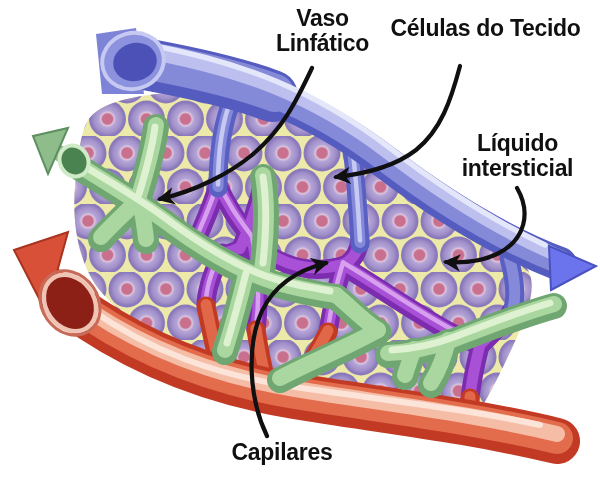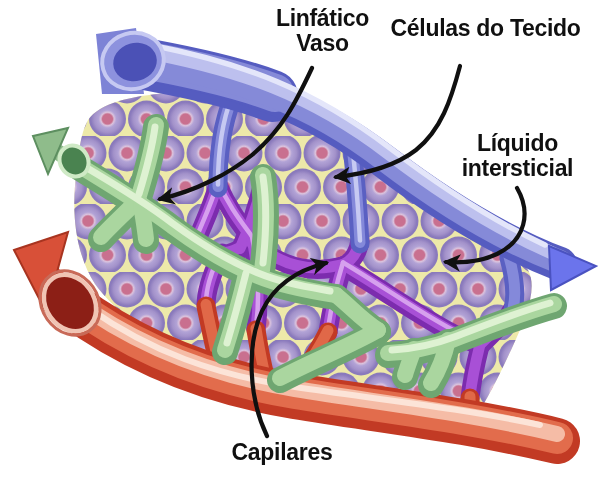--- a/index.html
+++ b/index.html
@@ -207,22 +207,22 @@
 
   <g fill="none" stroke="#101010" stroke-width="4.2" stroke-linecap="round">
     <path d="M312 68 C296 102 282 130 252 155 C230 173 196 191 160 199" marker-end="url(#arrowHead)"></path>
     <path d="M460 66 C451 100 441 130 416 150 C394 167 364 174 336 177" marker-end="url(#arrowHead)"></path>
     <path d="M517 188 C531 212 526 240 497 254 C480 262 461 263 446 262" marker-end="url(#arrowHead)"></path>
     <path d="M267 436 C249 399 246 346 262 311 C276 282 302 269 326 263" marker-end="url(#arrowHead)"></path>
   </g>
 </svg>
 
 <div class="lbl" style="left:240px;top:6px;width:165px;">
+  <span>Vaso</span>
   <span>Linfático</span>
-  <span>Vaso</span>
 </div>
 
 <div class="lbl" style="left:378px;top:16px;width:215px;">Células do Tecido</div>
 
 <div class="lbl" style="left:435px;top:131px;width:165px;">
   <span>Líquido</span>
   <span>intersticial</span>
 </div>
 
 <div class="lbl" style="left:212px;top:440px;width:140px;">Capilares</div>

